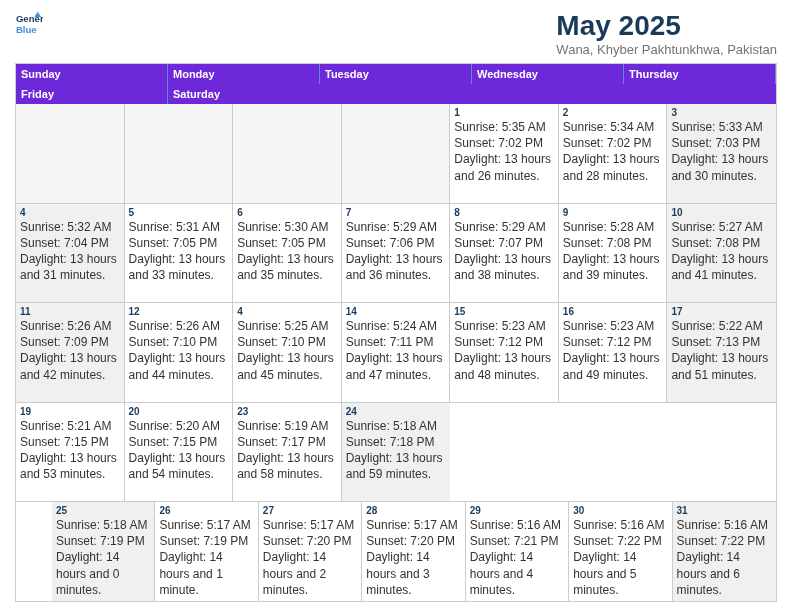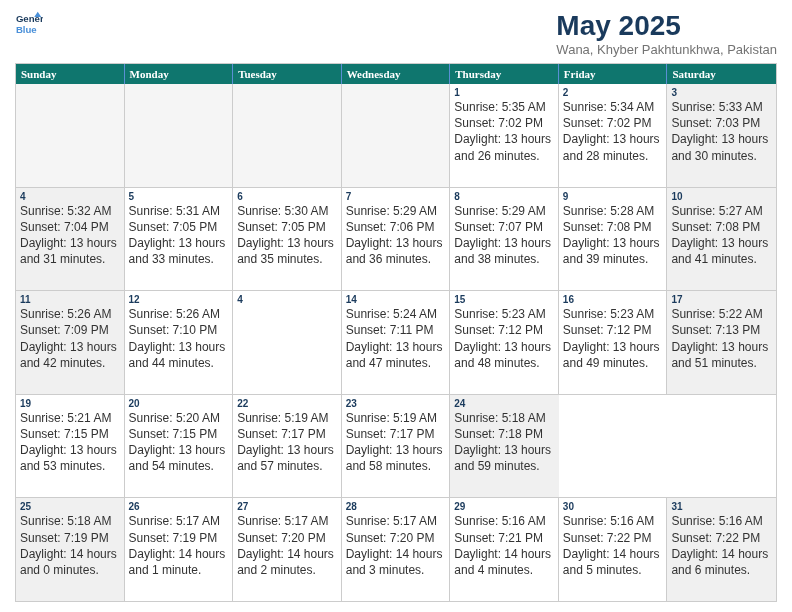--- a/index.html
+++ b/index.html
@@ -45,23 +45,22 @@
       color: #737373;
     }
     .calendar {
       flex: 1;
       display: flex;
       flex-direction: column;
       border: 1px solid #ccc;
     }
     .cal-header {
       display: grid;
-      grid-template-columns: repeat(7, 1fr);
-      background: #0f766e;
-      font-family: Liberation Serif, serif;
+      grid-template-columns: repeat(5, 1fr);
+      background: #6d28d9;
     }
     .cal-header-cell {
       color: #fff;
       font-size: 11px;
       font-weight: bold;
       padding: 4px 5px;
       text-align: left;
       border-right: 1px solid #5a8fd4;
     }
     .cal-header-cell:last-child { border-right: none; }
@@ -69,21 +68,21 @@
       flex: 1;
       display: flex;
       flex-direction: column;
     }
     .cal-row {
       flex: 1;
       display: grid;
       grid-template-columns: repeat(7, 1fr);
       border-bottom: 1px solid #ccc;
     }
-    .cal-row:last-child { border-bottom: none; }
+    .cal-row:last-child { border-bottom: none; margin-left: 36px; }
     .cal-cell {
       border-right: 1px solid #ccc;
       padding: 3px 4px;
       font-size: 8.5px;
       color: #222;
       vertical-align: top;
       background: #fff;
       min-height: 0;
     }
     .cal-cell:last-child { border-right: none; }
@@ -220,20 +219,24 @@
           </div>
           <div class="cal-cell">
             <span class="day-num">12</span>
             <div class="day-info">Sunrise: 5:26 AM
 Sunset: 7:10 PM
 Daylight: 13 hours
 and 44 minutes.</div>
           </div>
           <div class="cal-cell">
             <span class="day-num">4</span>
+            <div class="day-info">Sunrise: 5:25 AM
+Sunset: 7:10 PM
+Daylight: 13 hours
+and 45 minutes.</div>
           </div>
           <div class="cal-cell">
             <span class="day-num">14</span>
             <div class="day-info">Sunrise: 5:24 AM
 Sunset: 7:11 PM
 Daylight: 13 hours
 and 47 minutes.</div>
           </div>
           <div class="cal-cell">
             <span class="day-num">15</span>
@@ -264,27 +267,20 @@
 Sunset: 7:15 PM
 Daylight: 13 hours
 and 53 minutes.</div>
           </div>
           <div class="cal-cell">
             <span class="day-num">20</span>
             <div class="day-info">Sunrise: 5:20 AM
 Sunset: 7:15 PM
 Daylight: 13 hours
 and 54 minutes.</div>
-          </div>
-          <div class="cal-cell">
-            <span class="day-num">22</span>
-            <div class="day-info">Sunrise: 5:19 AM
-Sunset: 7:17 PM
-Daylight: 13 hours
-and 57 minutes.</div>
           </div>
           <div class="cal-cell">
             <span class="day-num">23</span>
             <div class="day-info">Sunrise: 5:19 AM
 Sunset: 7:17 PM
 Daylight: 13 hours
 and 58 minutes.</div>
           </div>
           <div class="cal-cell shade">
             <span class="day-num">24</span>

